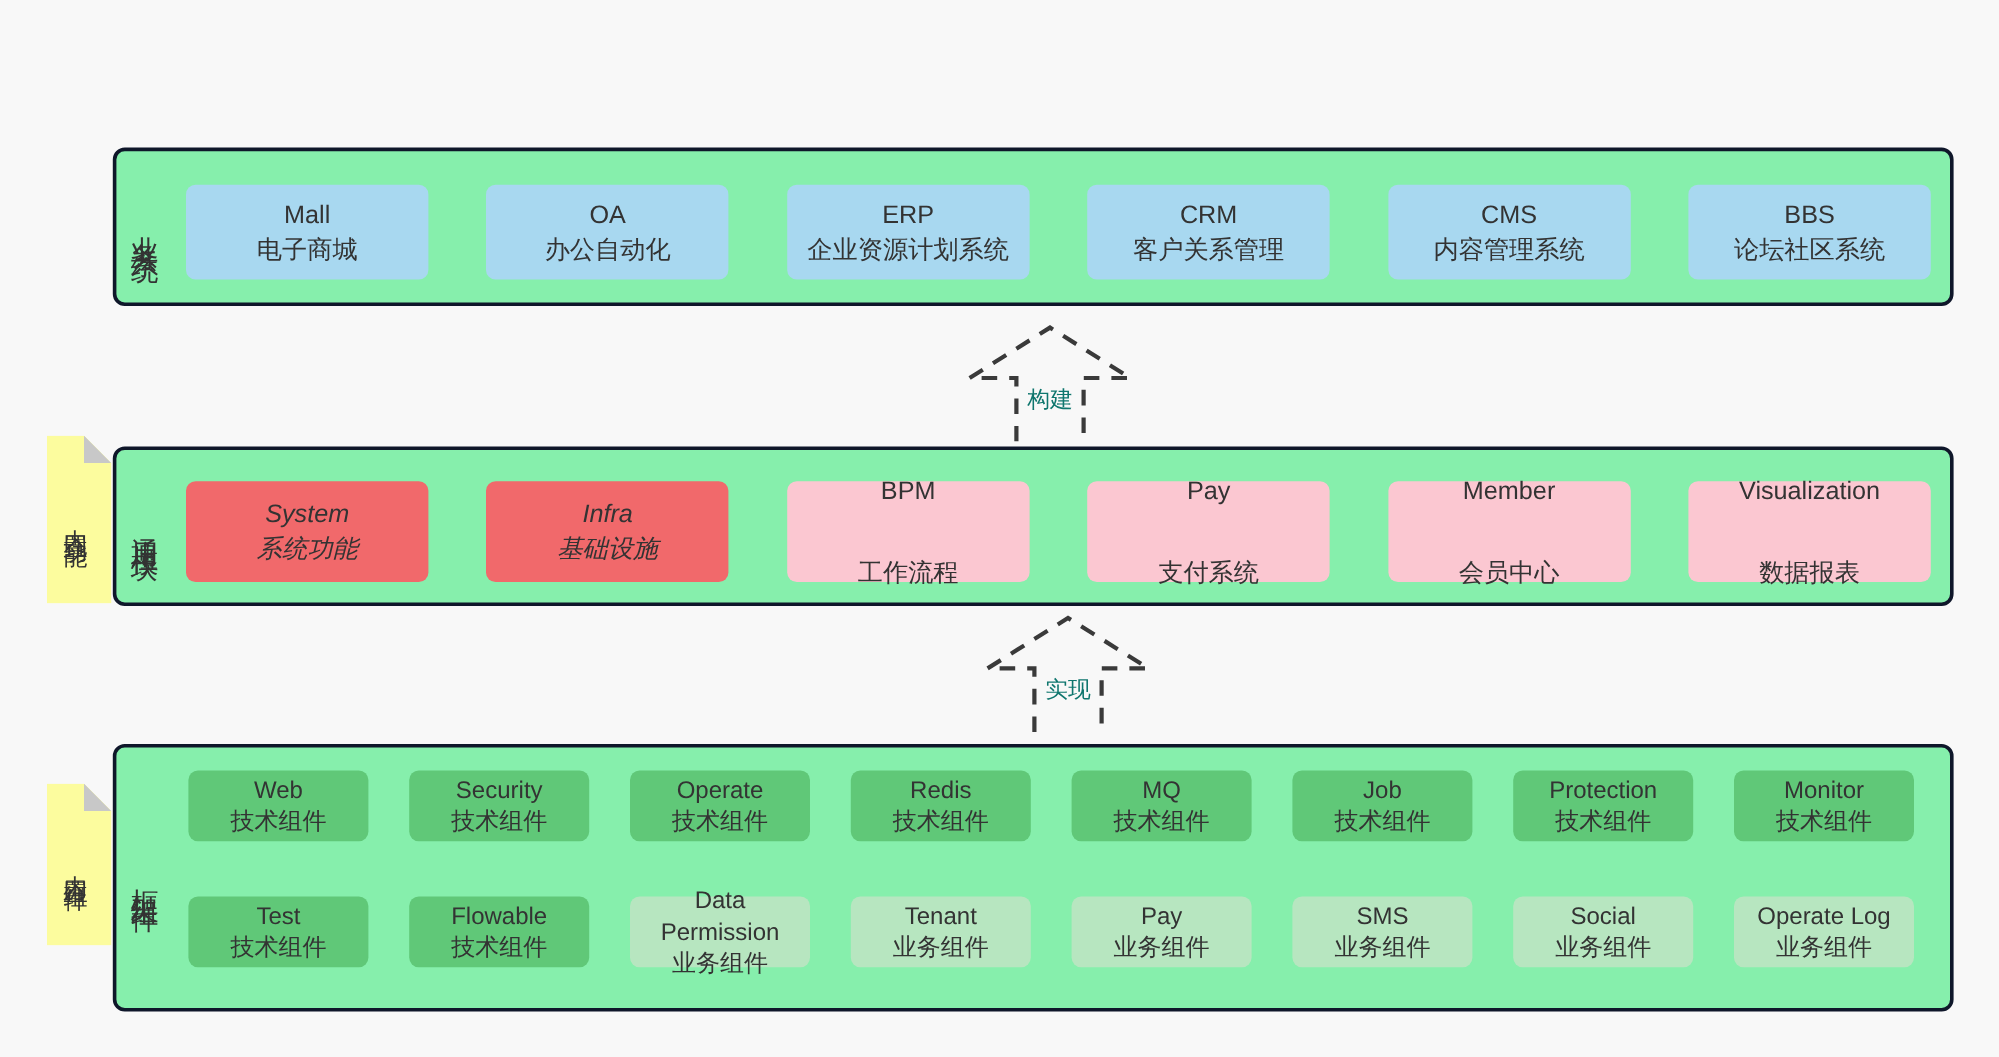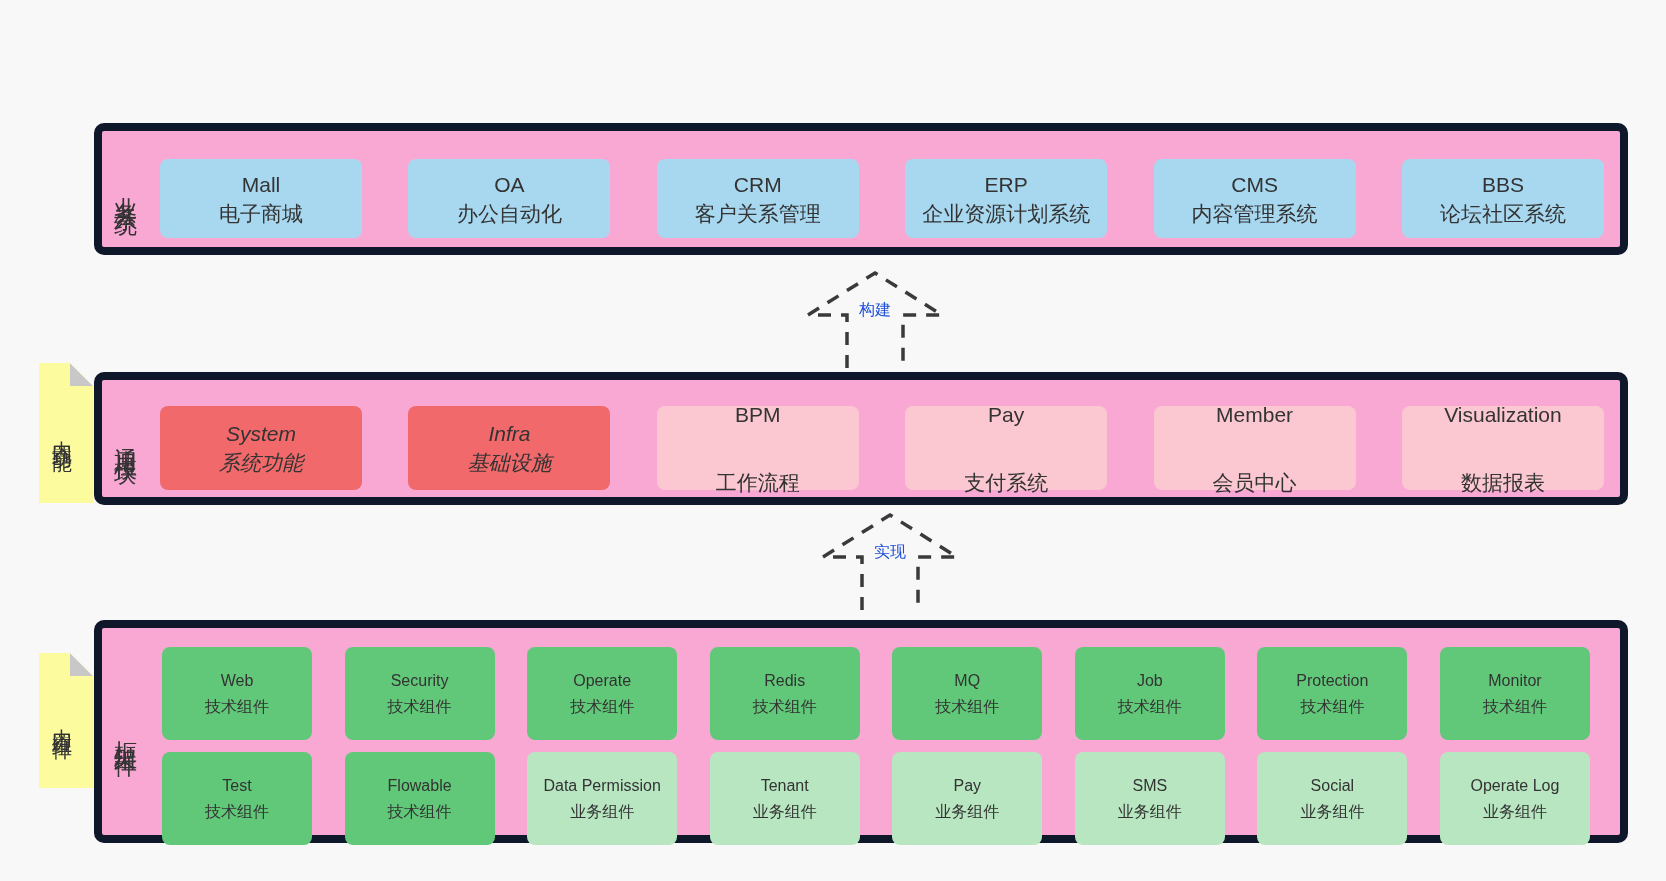--- a/index.html
+++ b/index.html
@@ -13,22 +13,22 @@
     width:1666px;
     height:881px;
     background:#f8f8f8;
     overflow:hidden;
   }
   
   .panel{
     position:absolute;
     left:94px;
     width:1534px;
-    background:#f9a8d4;
-    border:8px solid #0f172a;
+    background:#86efac;
+    border:3px solid #0f172a;
     border-radius:10px;
     box-sizing:border-box;
   }
   .panel-business{top:123px;height:132px;}
   .panel-modules{top:372px;height:133px;}
   .panel-framework{top:620px;height:223px;}
   
   .vlabel{
     position:absolute;
     left:9px;top:0;bottom:0;
@@ -56,21 +56,21 @@
   .box{
     display:flex;flex-direction:column;
     align-items:center;justify-content:center;
     text-align:center;
     border-radius:8px;
     box-sizing:border-box;
     padding:2px 4px;
   }
   .box6{width:202px;height:79px;font-size:21px;line-height:29px;}
   .box6.mid{height:84px;}
-  .box8{width:150px;height:93px;font-size:16px;line-height:26px;}
+  .box8{width:150px;height:59px;font-size:20px;line-height:26px;}
   .c-blue{background:#a8d8f0;}
   .c-red{background:#f1696b;font-style:italic;}
   .c-pink{background:#fbc7d1;gap:39px;}
   .c-green{background:#60c878;}
   .c-lightgreen{background:#b7e6c0;}
   
   .sticky{
     position:absolute;
     left:39px;width:54px;
     background:#fcfc9e;
@@ -103,52 +103,52 @@
   .arrow-impl{left:820px;top:510px;}
   .arrow svg{display:block;width:100%;height:100%;}
   .arrow path{
     fill:none;
     stroke:#3a3a3a;
     stroke-width:3.5;
     stroke-dasharray:13 10;
   }
   .arrow-label{
     position:absolute;
-    left:50%;top:32px;
+    left:50%;top:52px;
     transform:translateX(-50%);
     background:#f8f8f8;
     padding:0 3px;
-    font-size:16px;
-    color:#1d4ed8;
+    font-size:19px;
+    color:#0f766e;
     white-space:nowrap;
   }
 </style>
 </head>
 <body>
 
 <div class="canvas">
 
   <section class="panel panel-business">
     <div class="vlabel">业务系统</div>
     <div class="row6 r-top6">
       <div class="box box6 c-blue">
         <span>Mall</span>
         <span>电子商城</span>
       </div>
       <div class="box box6 c-blue">
         <span>OA</span>
         <span>办公自动化</span>
       </div>
       <div class="box box6 c-blue">
+        <span>ERP</span>
+        <span>企业资源计划系统</span>
+      </div>
+      <div class="box box6 c-blue">
         <span>CRM</span>
         <span>客户关系管理</span>
-      </div>
-      <div class="box box6 c-blue">
-        <span>ERP</span>
-        <span>企业资源计划系统</span>
       </div>
       <div class="box box6 c-blue">
         <span>CMS</span>
         <span>内容管理系统</span>
       </div>
       <div class="box box6 c-blue">
         <span>BBS</span>
         <span>论坛社区系统</span>
       </div>
     </div>

